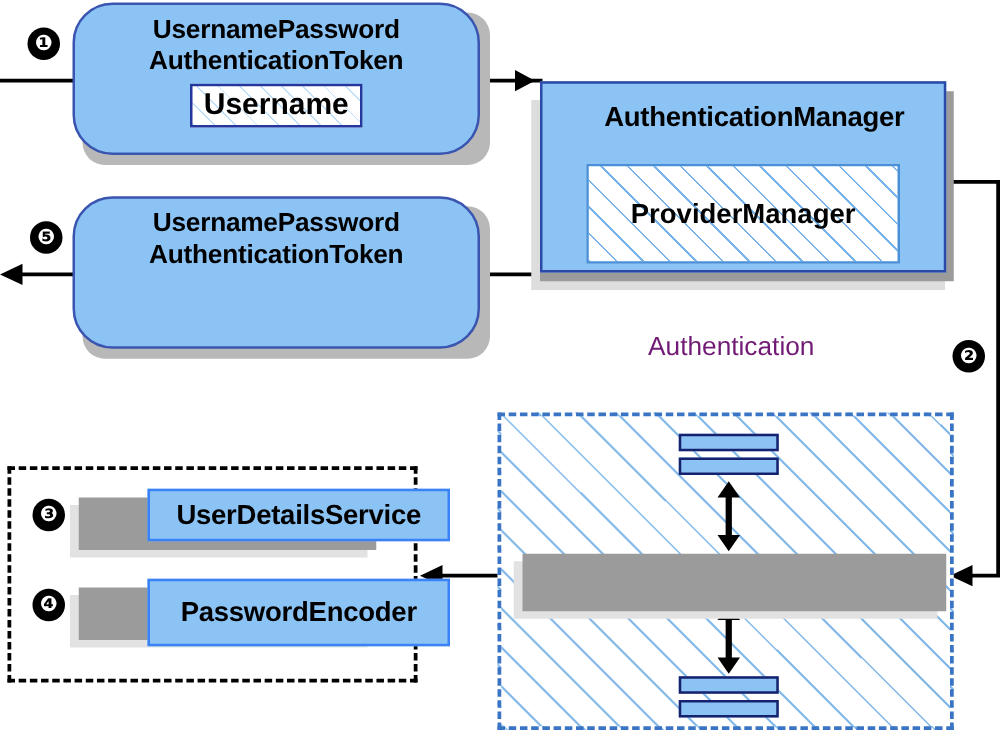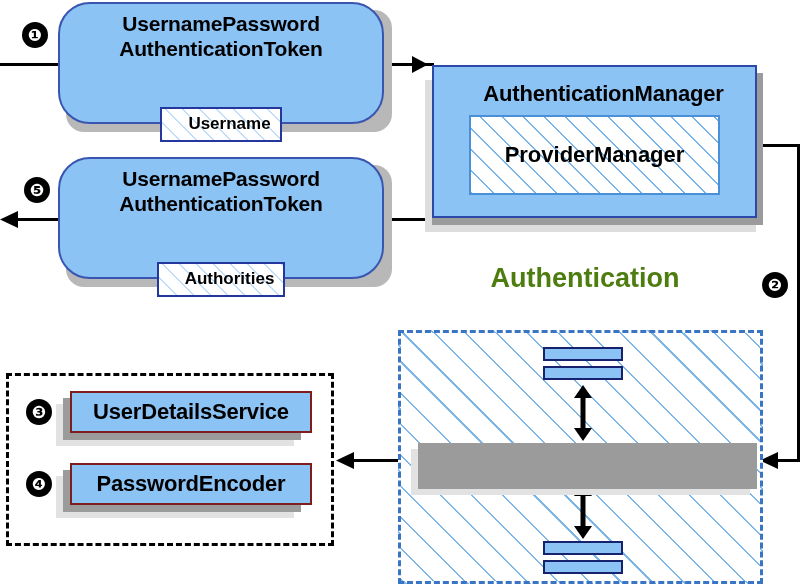--- a/index.html
+++ b/index.html
@@ -63,29 +63,28 @@
   }
   .field {
     background-color: #ffffff;
     background-image: repeating-linear-gradient(
        45deg,
        rgba(140,195,245,0.55) 0px,
        rgba(140,195,245,0.55) 1px,
        rgba(255,255,255,0) 1px,
        rgba(255,255,255,0) 12px);
     border: 2px solid #24379c;
-    font-size: 17px;
-    font-weight: bold;
-    color: #000000;
-    text-align: center;
-    padding: 2px 9px 3px 26px;
+    font-size: 24px;
+    font-weight: bold;
+    color: #000000;
+    text-align: center;
+    padding: 2px 9px 3px 9px;
     box-sizing: border-box;
     line-height: 26px;
     white-space: nowrap;
-    margin-top: 40px;
   }
 
   
   .sq-shadow-dark { background: #9b9b9b; }
   .sq-shadow-light { background: #dddddd; }
   .sq-card {
     background: #8cc3f5;
     border: 2px solid #2b49a8;
     box-sizing: border-box;
     z-index: 10;
@@ -124,23 +123,23 @@
        45deg,
        #7fb6e8 0px,
        #7fb6e8 1.6px,
        rgba(255,255,255,0) 1.6px,
        rgba(255,255,255,0) 22px);
     border: 3px dashed #3a74c4;
     box-sizing: border-box;
   }
   .providers-label {
     text-align: center;
-    font-size: 27px;
-    font-weight: bold;
-    color: #4d7c0f;
+    font-size: 21px;
+    font-weight: normal;
+    color: #701a75;
     line-height: 26px;
   }
   .mini-bar {
     background: #8cc3f5;
     border: 2px solid #16226e;
     box-sizing: border-box;
   }
 
   
   .dao-shadow-dark { background: #9b9b9b; }
@@ -162,30 +161,31 @@
   
   .beans-box {
     border: 3px dashed #000000;
     box-sizing: border-box;
     background: #ffffff;
   }
   .bean-shadow-dark { background: #9b9b9b; }
   .bean-shadow-light { background: #e2e2e2; }
   .bean-card {
     background: #8cc3f5;
-    border: 2px solid #7f1d1d;
+    border: 2px solid #3b82f6;
     box-sizing: border-box;
     display: flex;
     align-items: center;
     justify-content: center;
     font-size: 22px;
     font-weight: bold;
     color: #000000;
     letter-spacing: -0.2px;
     z-index: 10;
+    margin-left: 48px;
   }
 
   
   .hline { background: #000000; height: 3px; }
   .vline { background: #000000; width: 3px; }
   svg.arrow { overflow: visible; }
 </style>
 </head>
 <body>
 
@@ -229,30 +229,29 @@
   </div>
   <div class="abs badge" style="left:22px; top:22px;">❶</div>
 
   <div class="abs token-shadow" style="left:66px; top:165px; width:326px; height:122px;"></div>
   <div class="abs token" style="left:58px; top:157px; width:326px; height:122px;">
     <div class="token-title">
       <div>UsernamePassword</div>
       <div>AuthenticationToken</div>
     </div>
     <div class="token-fields">
-      <div class="field">Authorities</div>
     </div>
   </div>
   <div class="abs badge" style="left:24px; top:177px;">❺</div>
 
   <div class="abs sq-shadow-light" style="left:425px; top:80px; width:331px; height:152px;"></div>
   <div class="abs sq-shadow-dark" style="left:432px; top:73px; width:331px; height:152px;"></div>
   <div class="abs sq-card" style="left:432px; top:65px; width:325px; height:153px;">
     <div class="sq-title">AuthenticationManager</div>
-    <div class="inner-hatch" style="margin:8px 35px 0 35px; height:80px;">
+    <div class="inner-hatch" style="margin:24px 35px 0 35px; height:80px;">
       <span>ProviderManager</span>
     </div>
   </div>
 
   <div class="abs providers-label" style="left:470px; top:265px; width:230px;">
     <div>Authentication</div>
   </div>
   <div class="abs badge" style="left:762px; top:272px;">❷</div>
 
   <div class="abs providers-panel" style="left:398px; top:330px; width:365px; height:254px;">
@@ -287,18 +286,18 @@
 
   <div class="abs bean-shadow-light" style="left:56px; top:404px; width:238px; height:42px;"></div>
   <div class="abs bean-shadow-dark" style="left:63px; top:398px; width:238px; height:42px;"></div>
   <div class="abs bean-card" style="left:70px; top:391px; width:242px; height:42px;">
     <span>UserDetailsService</span>
   </div>
   <div class="abs badge" style="left:26px; top:399px;">❸</div>
 
   <div class="abs bean-shadow-light" style="left:56px; top:476px; width:238px; height:42px;"></div>
   <div class="abs bean-shadow-dark" style="left:63px; top:470px; width:238px; height:42px;"></div>
-  <div class="abs bean-card" style="left:70px; top:463px; width:242px; height:42px;">
+  <div class="abs bean-card" style="left:70px; top:463px; width:242px; height:54px;">
     <span>PasswordEncoder</span>
   </div>
   <div class="abs badge" style="left:26px; top:471px;">❹</div>
 
 </div>
 
 </body></html>

